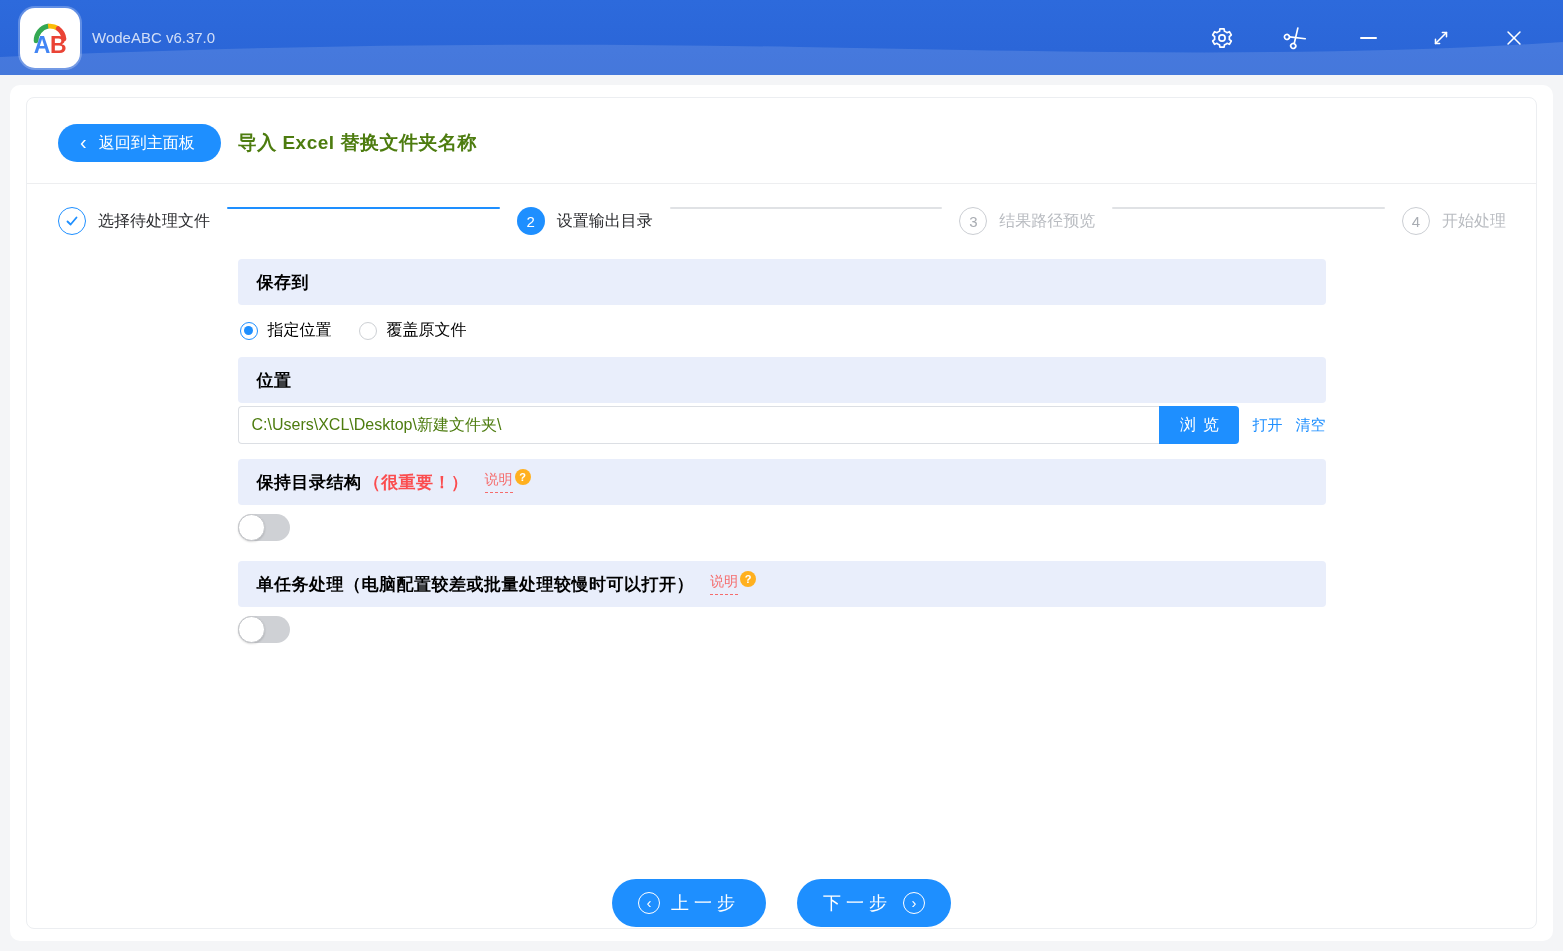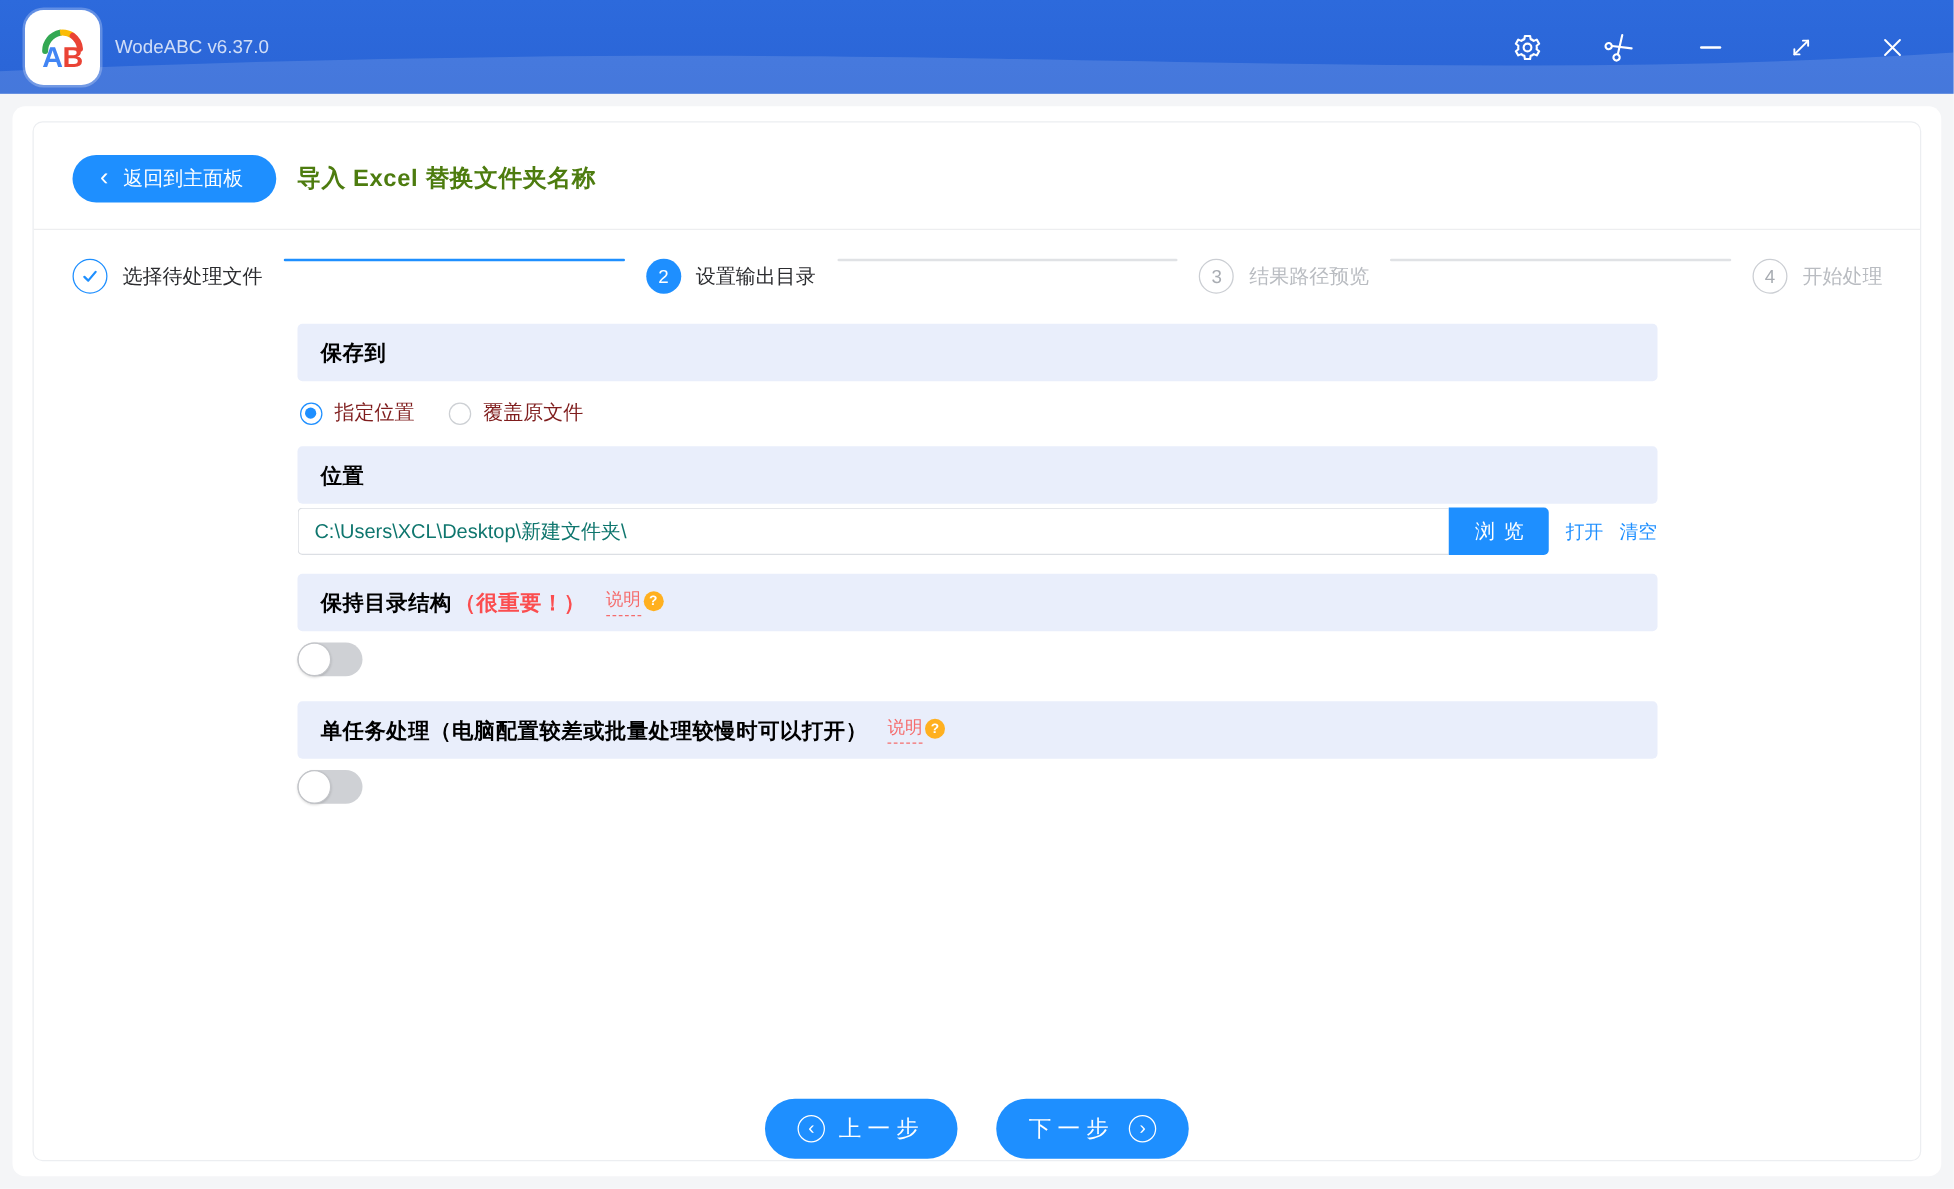--- a/index.html
+++ b/index.html
@@ -82,21 +82,21 @@
   .connector.done { background:#1e8fff; }
 
   
   .content { width:1088px; margin:0 auto; }
   .section-bar {
     background:#e9eefb; border-radius:4px; height:46px;
     display:flex; align-items:center; padding:0 19px;
   }
   .section-title { font-size:17px; font-weight:bold; color:#000000; letter-spacing:.5px; }
   .warning-red { font-size:17px; font-weight:bold; color:#fb4d4f; margin-left:2px; letter-spacing:.5px; }
-  .help { display:flex; align-items:center; margin-left:16px; cursor:pointer; }
+  .help { display:flex; align-items:flex-start; margin-left:16px; cursor:pointer; }
   .help-text {
     font-size:14px; color:#f56c6c;
     border-bottom:1px dashed #f56c6c; padding-bottom:3px;
   }
   .help-badge {
     width:16px; height:16px; border-radius:50%; background:#ffb01f;
     color:#fff; font-size:11px; font-weight:bold;
     display:flex; align-items:center; justify-content:center;
     margin-left:2px; margin-top:-2px;
   }
@@ -105,26 +105,26 @@
   .radio { display:flex; align-items:center; gap:10px; cursor:pointer; }
   .radio-circle {
     width:18px; height:18px; border-radius:50%; flex:0 0 auto;
     border:1.5px solid #cdd0d4; background:#fff; position:relative;
   }
   .radio.selected .radio-circle { border-color:#1e8fff; }
   .radio.selected .radio-circle::after {
     content:""; position:absolute; left:50%; top:50%; width:9px; height:9px;
     margin:-4.5px 0 0 -4.5px; border-radius:50%; background:#1e8fff;
   }
-  .radio-label { font-size:16px; color:#7f1d1d; }
+  .radio-label { font-size:16px; color:#000000; }
   
   .path-row { display:flex; align-items:stretch; margin:3px 0 15px; height:38px; }
   .path-input {
     flex:1 1 auto; height:38px; border:1px solid #dcdfe4; border-right:none;
-    border-radius:4px 0 0 4px; padding:0 13px; font-size:16px; color:#0f766e;
+    border-radius:4px 0 0 4px; padding:0 13px; font-size:16px; color:#4d7c0f;
     font-family:inherit; outline:none; background:#fff;
   }
   .browse-btn {
     width:80px; background:#1e8fff; border:none; border-radius:0 4px 4px 0;
     color:#fff; font-size:16px; letter-spacing:7px; padding-left:9px;
     cursor:pointer; font-family:inherit;
   }
   .path-links { display:flex; align-items:center; gap:13px; padding-left:14px; }
   .text-link { font-size:15px; color:#1e8fff; text-decoration:none; white-space:nowrap; }
   

